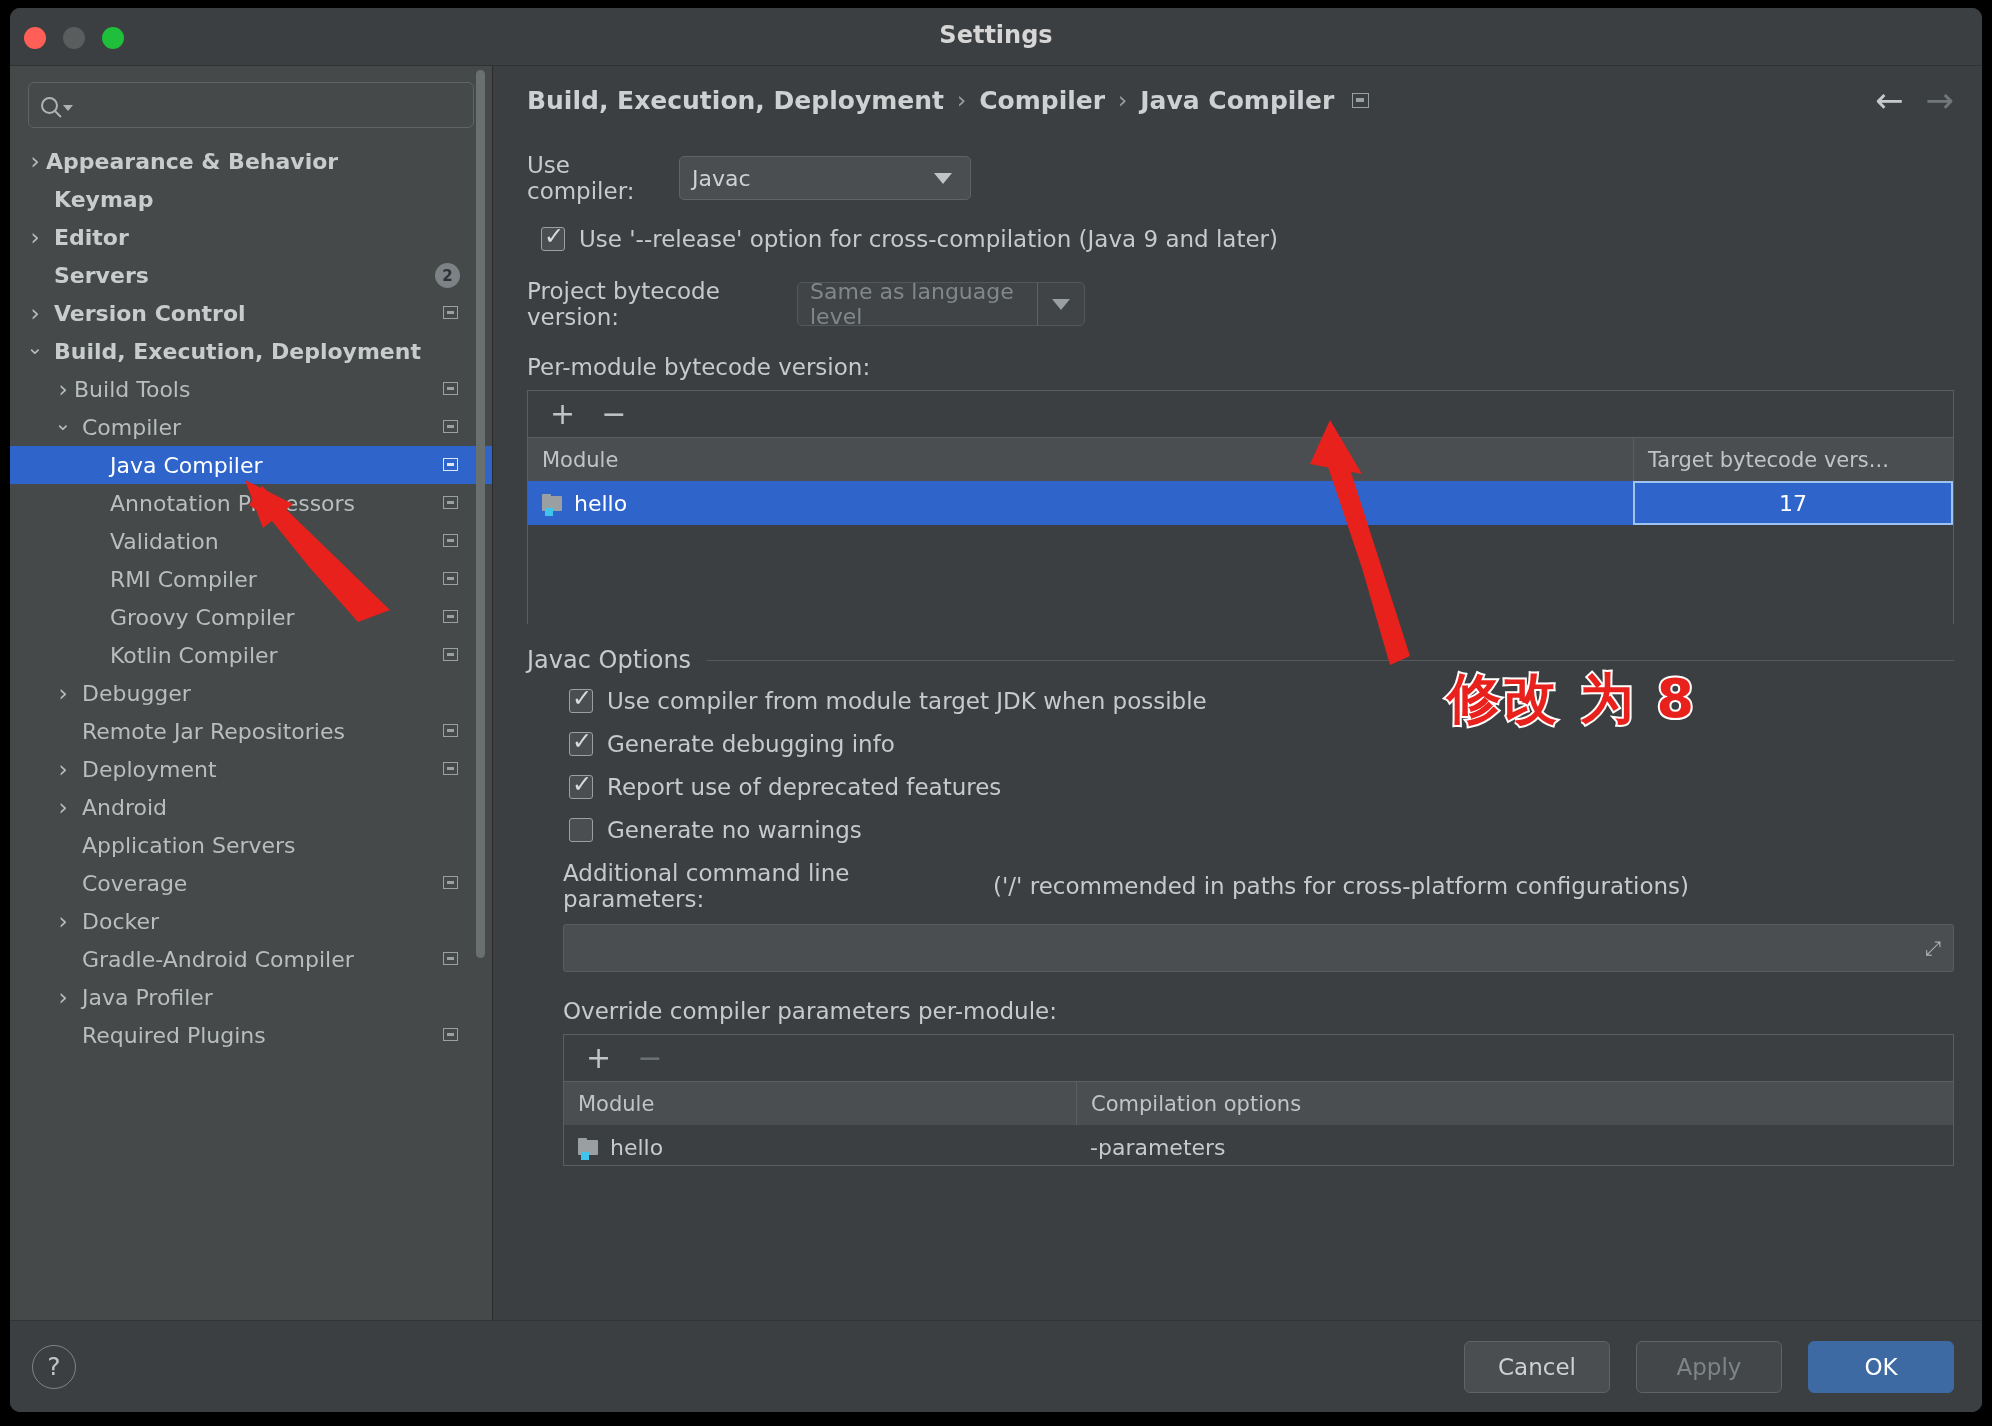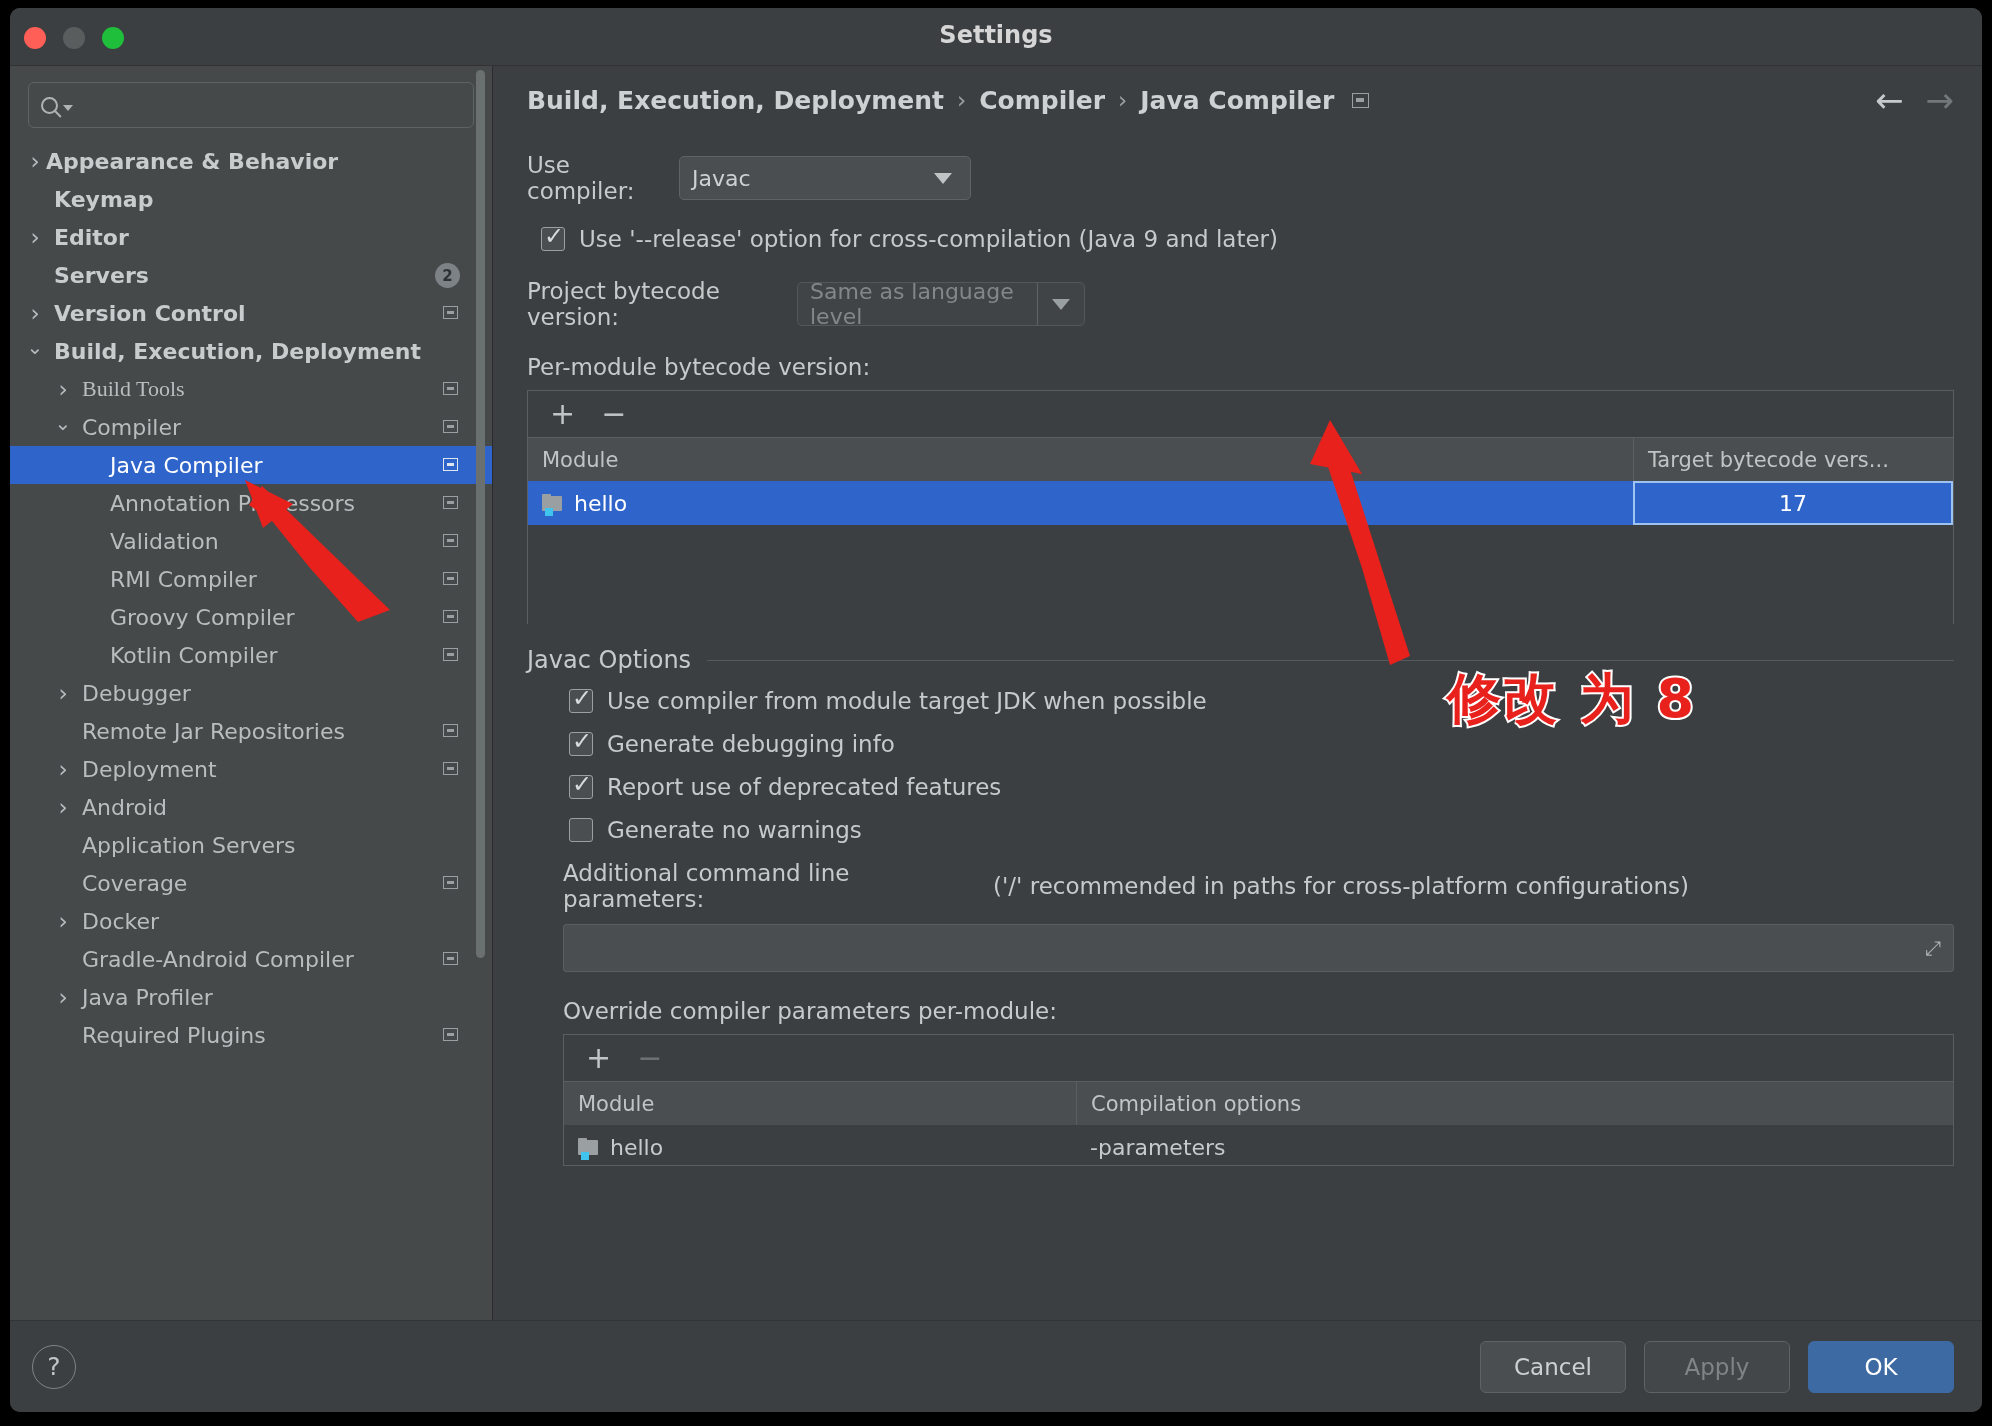--- a/index.html
+++ b/index.html
@@ -210,21 +210,21 @@
     display: flex; align-items: center; padding: 0 28px 0 22px;
   }
   #help {
     width: 44px; height: 44px; border-radius: 50%; border: 1.6px solid #7e8486;
     color: #c0c4c5; font-size: 25px; display: flex; align-items: center; justify-content: center;
   }
   #btns { margin-left: auto; display: flex; gap: 18px; }
   .btn {
     height: 52px; min-width: 146px; border-radius: 6px; display: flex;
     align-items: center; justify-content: center; font-size: 23px;
-    border: 1px solid #5e6364; background: #4a4e50; color: #cdd1d2;
+    border: 1px solid #5e6364; background: #4a4e50; color: #cdd1d2; margin-left: 8px;
   }
   .btn.disabled { color: #7f8487; background: #43474a; }
   .btn.primary { background: #3d6aa2; border-color: #3d6aa2; color: #ffffff; }
 
   
   #overlay { position: absolute; left: 0; top: 0; width: 1972px; height: 1404px; pointer-events: none; }
   #anno-text {
     position: absolute; left: 1437px; top: 655px;
     font-size: 54px; font-weight: bold; color: #e8211c;
     font-family: "DejaVu Sans", "Liberation Sans", sans-serif;
@@ -278,21 +278,21 @@
             <div class="tw" style="font-size: 23px;">›</div>
             <div class="tlabel top" style="margin-left: 8px;">Version Control</div>
             <div class="sqicon"></div>
           </div>
           <div class="tnode" style="padding-left: 14px;">
             <div class="tw" style="font-size: 20px; margin-top: -8px;">⌄</div>
             <div class="tlabel top" style="margin-left: 8px;">Build, Execution, Deployment</div>
           </div>
           <div class="tnode" style="padding-left: 42px;">
             <div class="tw" style="font-size: 23px;">›</div>
-            <div class="tlabel" style="margin-left: 8px; font-family: Liberation Serif, serif;">Build Tools</div>
+            <div class="tlabel" style="">Build Tools</div>
             <div class="sqicon"></div>
           </div>
           <div class="tnode" style="padding-left: 42px;">
             <div class="tw" style="font-size: 20px; margin-top: -8px;">⌄</div>
             <div class="tlabel" style="margin-left: 8px;">Compiler</div>
             <div class="sqicon"></div>
           </div>
           <div class="tnode sel" style="padding-left: 70px;">
             <div class="tw blank"></div>
             <div class="tlabel" style="margin-left: 8px;">Java Compiler</div>

